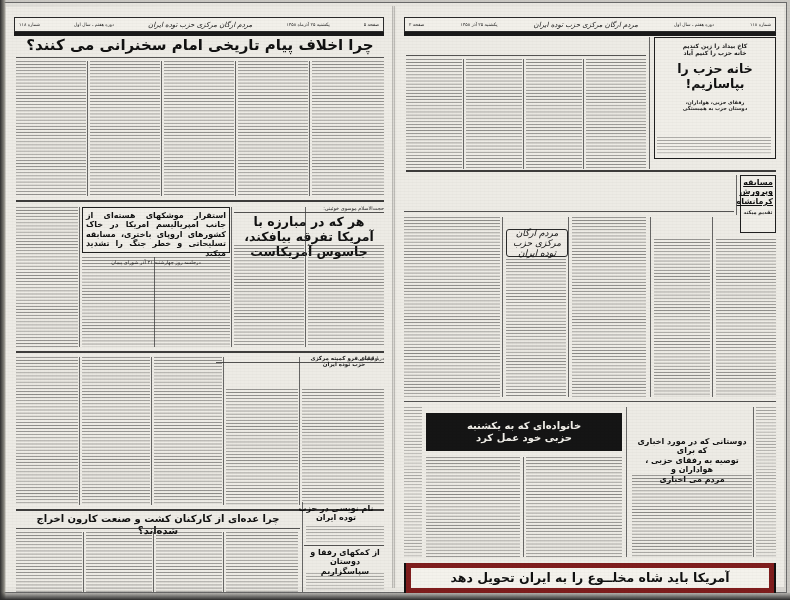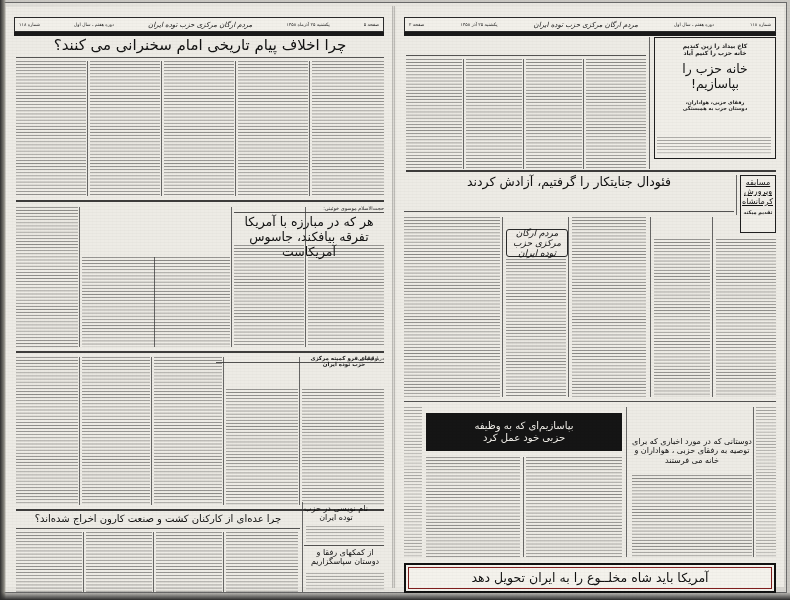--- a/index.html
+++ b/index.html
@@ -43,21 +43,21 @@
     position:absolute;left:8px;right:8px;top:10px;height:15px;
     border:1px solid #2b2b2b;background:#f2f0ea;
     display:flex;align-items:center;justify-content:space-between;
     padding:0 4px;box-sizing:border-box;
   }
   .masthead .bar{position:absolute;left:-1px;right:-1px;bottom:-5px;height:4px;background:#1a1a1a;}
   .mh-txt{font-size:4.5px;color:#1d1d1d;letter-spacing:.2px;white-space:nowrap;}
   .mh-logo{font-size:7px;font-style:italic;color:#151515;white-space:nowrap;}
 
   
-  .hl{color:#111;font-weight:normal;text-align:center;line-height:1.18;}
+  .hl{color:#111;font-weight:bold;text-align:center;line-height:1.18;}
   .hl-xl{font-size:15px;}
   .hl-lg{font-size:12.5px;}
   .hl-md{font-size:10px;}
   .hl-sm{font-size:8px;}
   .kicker{font-size:5px;color:#1c1c1c;text-align:center;}
 
   
   .col{position:absolute;overflow:hidden;}
   .txt{
     height:100%;
@@ -71,21 +71,21 @@
   .txt.light{opacity:.6;}
   .vline{position:absolute;width:1px;background:#3a3a3a;opacity:.75;}
   .hline{position:absolute;height:1px;background:#2d2d2d;opacity:.8;}
 
   .boxed{position:absolute;border:1px solid #1f1f1f;background:#f0eee8;box-sizing:border-box;}
 
   .banner{
     position:absolute;border:2px solid #111;background:#f4f2ec;
     display:flex;align-items:center;justify-content:center;box-sizing:border-box;
   }
-  .banner-in{border:1px solid #7f1d1d;width:calc(100% - 6px);height:calc(100% - 6px);
+  .banner-in{border:5px solid #7f1d1d;width:calc(100% - 6px);height:calc(100% - 6px);
     display:flex;align-items:center;justify-content:center;}
 
   .invert{background:#151515;color:#f2f0ea;}
 
   .logo-script{font-style:italic;font-size:9px;color:#111;text-align:center;}
   .stamp{
     position:absolute;border:1px solid #2a2a2a;border-radius:3px;
     display:flex;align-items:center;justify-content:center;
     font-size:7px;font-style:italic;color:#222;background:#efece6;
   }
@@ -141,20 +141,24 @@
     <div class="vline" style="left:303px;top:54px;height:135px;"></div>
 
     <div class="hline" style="left:10px;top:193px;width:368px;height:2px;background:#111;"></div>
 
     <div style="position:absolute;right:8px;top:198px;width:150px;">
       <div class="kicker" style="text-align:right;">حجت‌الاسلام موسوی خوئینی:</div>
       <div class="hline" style="position:static;width:100%;margin:1px 0 2px;"></div>
       <div class="hl hl-lg">هر که در مبارزه با آمریکا تفرقه بیافکند، جاسوس آمریکاست</div>
     </div>
 
+    <div class="boxed" style="left:76px;top:200px;width:148px;height:46px;padding:3px;">
+      <div class="hl hl-sm" style="text-align:justify;">استقرار موشکهای هسته‌ای از جانب امپریالیسم امریکا در خاک کشورهای اروپای باختری، مسابقه تسلیحاتی و خطر جنگ را تشدید میکند</div>
+      <div class="kicker" style="margin-top:1px;">درجلسه روز چهارشنبه ۲۱ آذر شورای پیمان</div>
+    </div>
 
     <div class="col" style="left:10px;top:200px;width:62px;height:140px;">
         <div class="txt"></div>
       </div>
     <div class="col" style="left:76px;top:250px;width:148px;height:90px;">
         <div class="txt"></div>
       </div>
     <div class="vline" style="left:148px;top:250px;height:90px;"></div>
     <div class="col" style="left:228px;top:238px;width:70px;height:102px;">
         <div class="txt"></div>
@@ -283,21 +287,20 @@
     <div class="hline" style="left:10px;top:163px;width:370px;height:2px;background:#111;"></div>
 
     <div class="boxed" style="left:344px;top:168px;width:36px;height:58px;padding:2px;">
       <div class="hl hl-sm" style="text-decoration:underline;">مسابقه</div>
       <div class="hl hl-sm" style="text-decoration:underline;">وپرورش</div>
       <div class="hl hl-sm" style="text-decoration:underline;">کرمانشاه</div>
       <div class="kicker" style="margin-top:3px;font-weight:bold;">تقدیم میکند</div>
     </div>
 
     <div style="position:absolute;left:8px;top:168px;width:330px;">
-      <div class="hl hl-lg">فئودال جنایتکار را گرفتیم، آزادش کردند</div>
     </div>
     <div class="hline" style="left:8px;top:204px;width:330px;"></div>
 
     <div class="stamp" style="left:110px;top:222px;width:60px;height:26px;">
       <span class="logo-script">مردم ارگان مرکزی حزب توده ایران</span>
     </div>
 
     <div class="col" style="left:8px;top:210px;width:96px;height:180px;">
         <div class="txt"></div>
       </div>
@@ -315,40 +318,40 @@
       </div>
     <div class="vline" style="left:106px;top:210px;height:180px;"></div>
     <div class="vline" style="left:172px;top:210px;height:180px;"></div>
     <div class="vline" style="left:254px;top:210px;height:180px;"></div>
     <div class="vline" style="left:316px;top:210px;height:180px;"></div>
     <div class="vline" style="left:340px;top:168px;height:40px;"></div>
 
     <div class="hline" style="left:8px;top:394px;width:372px;height:1px;"></div>
 
     <div class="invert" style="position:absolute;left:30px;top:406px;width:196px;height:38px;display:flex;flex-direction:column;align-items:center;justify-content:center;">
-      <div class="hl hl-md" style="color:#f2f0ea;">بپاسازیم‌ای که به وظیفه</div>
+      <div class="hl hl-md" style="color:#f2f0ea;">خانواده‌ای که به یکشنبه</div>
       <div class="hl hl-md" style="color:#f2f0ea;">حزبی خود عمل کرد</div>
     </div>
 
     <div class="col" style="left:8px;top:400px;width:18px;height:150px;">
         <div class="txt light"></div>
       </div>
     <div class="col" style="left:30px;top:450px;width:94px;height:100px;">
         <div class="txt"></div>
       </div>
     <div class="col" style="left:130px;top:450px;width:96px;height:100px;">
         <div class="txt"></div>
       </div>
     <div class="vline" style="left:127px;top:450px;height:100px;"></div>
     <div class="vline" style="left:230px;top:400px;height:150px;"></div>
 
     <div style="position:absolute;left:236px;top:430px;width:120px;">
       <div class="hl hl-sm">دوستانی که در مورد اخباری که برای</div>
       <div class="hl hl-sm">توصیه به رفقای حزبی ، هواداران و</div>
-      <div class="hl hl-sm">خانه می فرستند</div>
+      <div class="hl hl-sm">مردم می اخباری</div>
     </div>
     <div class="col" style="left:236px;top:468px;width:120px;height:82px;">
         <div class="txt"></div>
       </div>
     <div class="col" style="left:360px;top:400px;width:20px;height:150px;">
         <div class="txt light"></div>
       </div>
     <div class="vline" style="left:357px;top:400px;height:150px;"></div>
 
     <div class="banner" style="left:8px;top:556px;width:372px;height:30px;">

